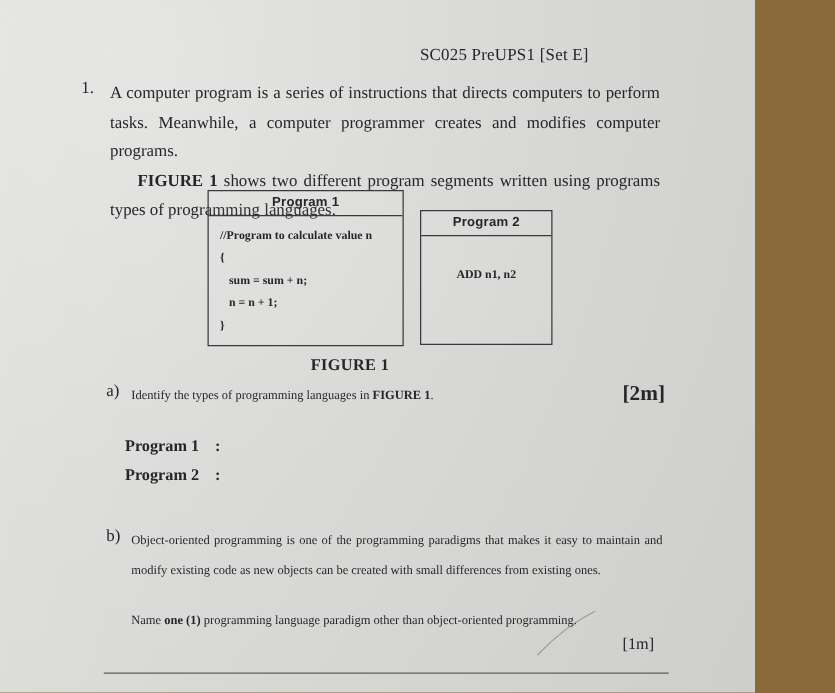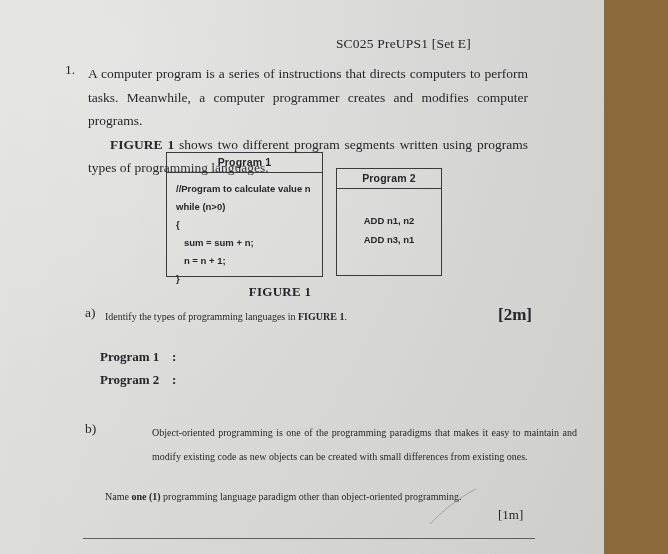--- a/index.html
+++ b/index.html
@@ -96,21 +96,21 @@
   .prog-box .title {
     text-align: center;
     font-family: "Liberation Sans", sans-serif;
     font-weight: bold;
     font-size: 10.5px;
     padding: 3px 0 4px;
     border-bottom: 1.3px solid #3a3a3e;
     letter-spacing: 0.2px;
   }
   .prog-box .code {
-    font-family: Liberation Sans, sans-serif;
+    font-family: Liberation Serif, serif;
     font-weight: bold;
     font-size: 9.5px;
     line-height: 18px;
     padding: 7px 9px 6px;
   }
   .prog-box .code div { white-space: pre; }
 
   #box-program-1 {
     left: 166px;
     top: 2px;
@@ -160,21 +160,21 @@
     top: 345px;
     font-size: 13px;
     line-height: 23px;
     font-weight: bold;
   }
   .answer-prompts .row { display: flex; }
   .answer-prompts .name { width: 72px; }
 
   
   #part-b-label { left: 85px; top: 421px; }
-  #part-b-text  { left: 105px; top: 421px; width: 425px; text-align: justify; margin-left: 47px; }
+  #part-b-text  { left: 105px; top: 421px; width: 425px; text-align: justify; }
   #part-b-name  { left: 105px; top: 485px; width: 430px; text-indent: 0; }
   #part-b-marks { left: 498px; top: 507px; font-size: 13px; }
 
   .answer-line {
     position: absolute;
     left: 83px;
     top: 538px;
     width: 452px;
     height: 0;
     border-top: 1.1px solid #5d5f61;
@@ -206,33 +206,31 @@
       <p>A computer program is a series of instructions that directs computers to perform tasks. Meanwhile, a computer programmer creates and modifies computer programs.</p>
       <p class="indent"><span class="b">FIGURE 1</span><span> shows two different program segments written using programs types of programming languages.</span></p>
     </div>
 
     <div class="figure-area">
 
       <div class="prog-box" id="box-program-1">
         <div class="title">Program 1</div>
         <div class="code">
           <div>//Program to calculate value n</div>
-          <div>while (n&gt;0)</div>
           <div>{</div>
           <div>   sum = sum + n;</div>
           <div>   n = n + 1;</div>
           <div>}</div>
         </div>
       </div>
 
       <div class="prog-box" id="box-program-2">
         <div class="title">Program 2</div>
         <div class="code">
           <div>ADD n1, n2</div>
-          <div>ADD n3, n1</div>
         </div>
       </div>
 
     </div>
 
     <div class="figure-caption">FIGURE 1</div>
 
     <div class="part-label" id="part-a-label">a)</div>
     <div class="part" id="part-a-text"><span>Identify the types of programming languages in </span><span class="b">FIGURE 1</span><span>.</span></div>
     <div class="part-label" id="part-a-marks">[2m]</div>

